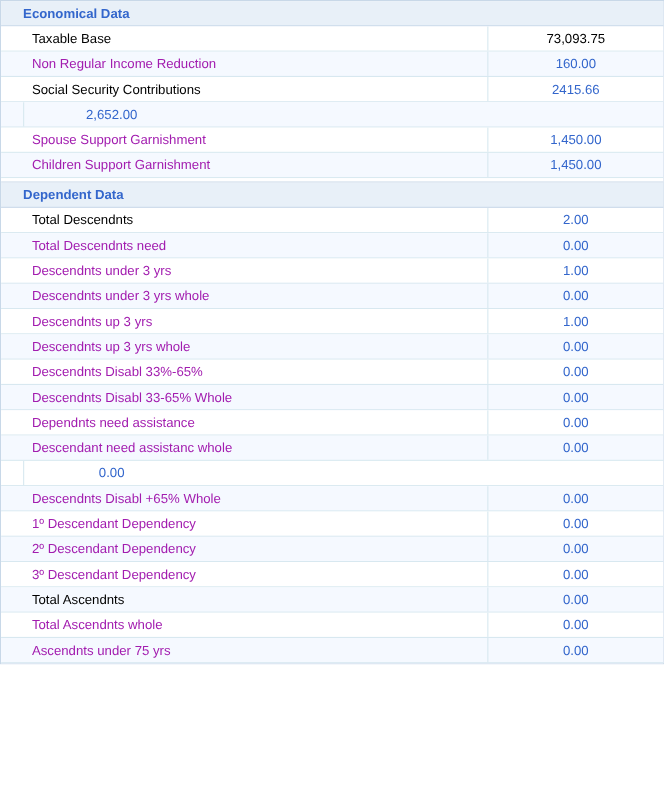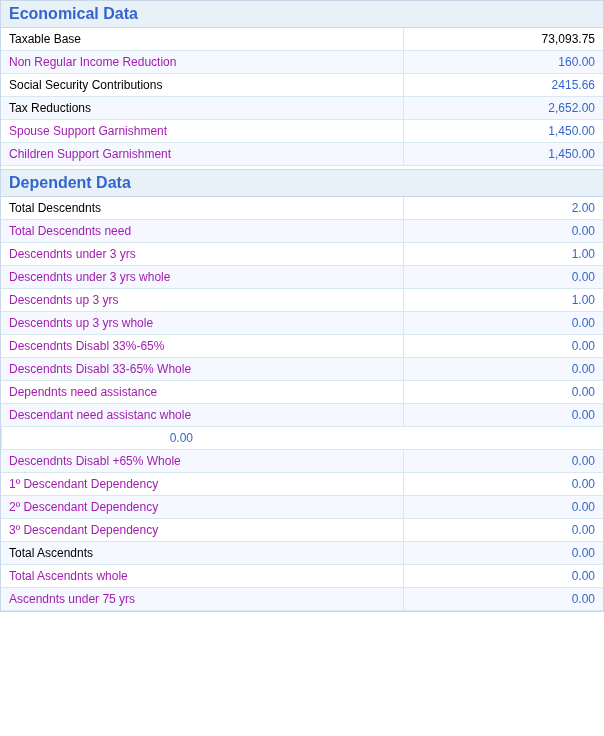--- a/index.html
+++ b/index.html
@@ -12,48 +12,49 @@
       font-size: 12px;
       background: #fff;
       width: 604px;
     }
     .table-container {
       width: 604px;
       border: 1px solid #c8d8e8;
     }
     .section-header {
       background-color: #e8f0f8;
-      padding: 4px 8px;
+      padding: 4px 20px;
       color: #3366cc;
       font-weight: bold;
-      font-size: 16px;
+      font-size: 12px;
       border-bottom: 1px solid #c8d8e8;
     }
     .row {
       display: flex;
       border-bottom: 1px solid #d8e8f0;
+      padding-left: 20px;
     }
     .row:nth-child(odd) {
       background-color: #f5f9ff;
     }
     .row:nth-child(even) {
       background-color: #ffffff;
     }
     .row-label {
       flex: 1;
       padding: 4px 8px;
       color: #000;
     }
     .row-label.blue {
       color: #a21caf;
     }
     .row-value {
-      width: 200px;
+      width: 160px;
       padding: 4px 8px;
-      text-align: right;
+      text-align: center;
       color: #3366cc;
       border-left: 1px solid #d8e8f0;
     }
     .row-value.black {
       color: #000;
     }
     .section-spacer {
       height: 4px;
       background-color: #fff;
       border-bottom: 1px solid #c8d8e8;
@@ -71,21 +72,20 @@
       </div>
       <div class="row">
         <div class="row-label blue">Non Regular Income Reduction</div>
         <div class="row-value">160.00</div>
       </div>
       <div class="row">
         <div class="row-label">Social Security Contributions</div>
         <div class="row-value">2415.66</div>
       </div>
       <div class="row">
-        <div class="row-label">Tax Reductions</div>
         <div class="row-value">2,652.00</div>
       </div>
       <div class="row">
         <div class="row-label blue">Spouse Support Garnishment</div>
         <div class="row-value">1,450.00</div>
       </div>
       <div class="row">
         <div class="row-label blue">Children Support Garnishment</div>
         <div class="row-value">1,450.00</div>
       </div>

